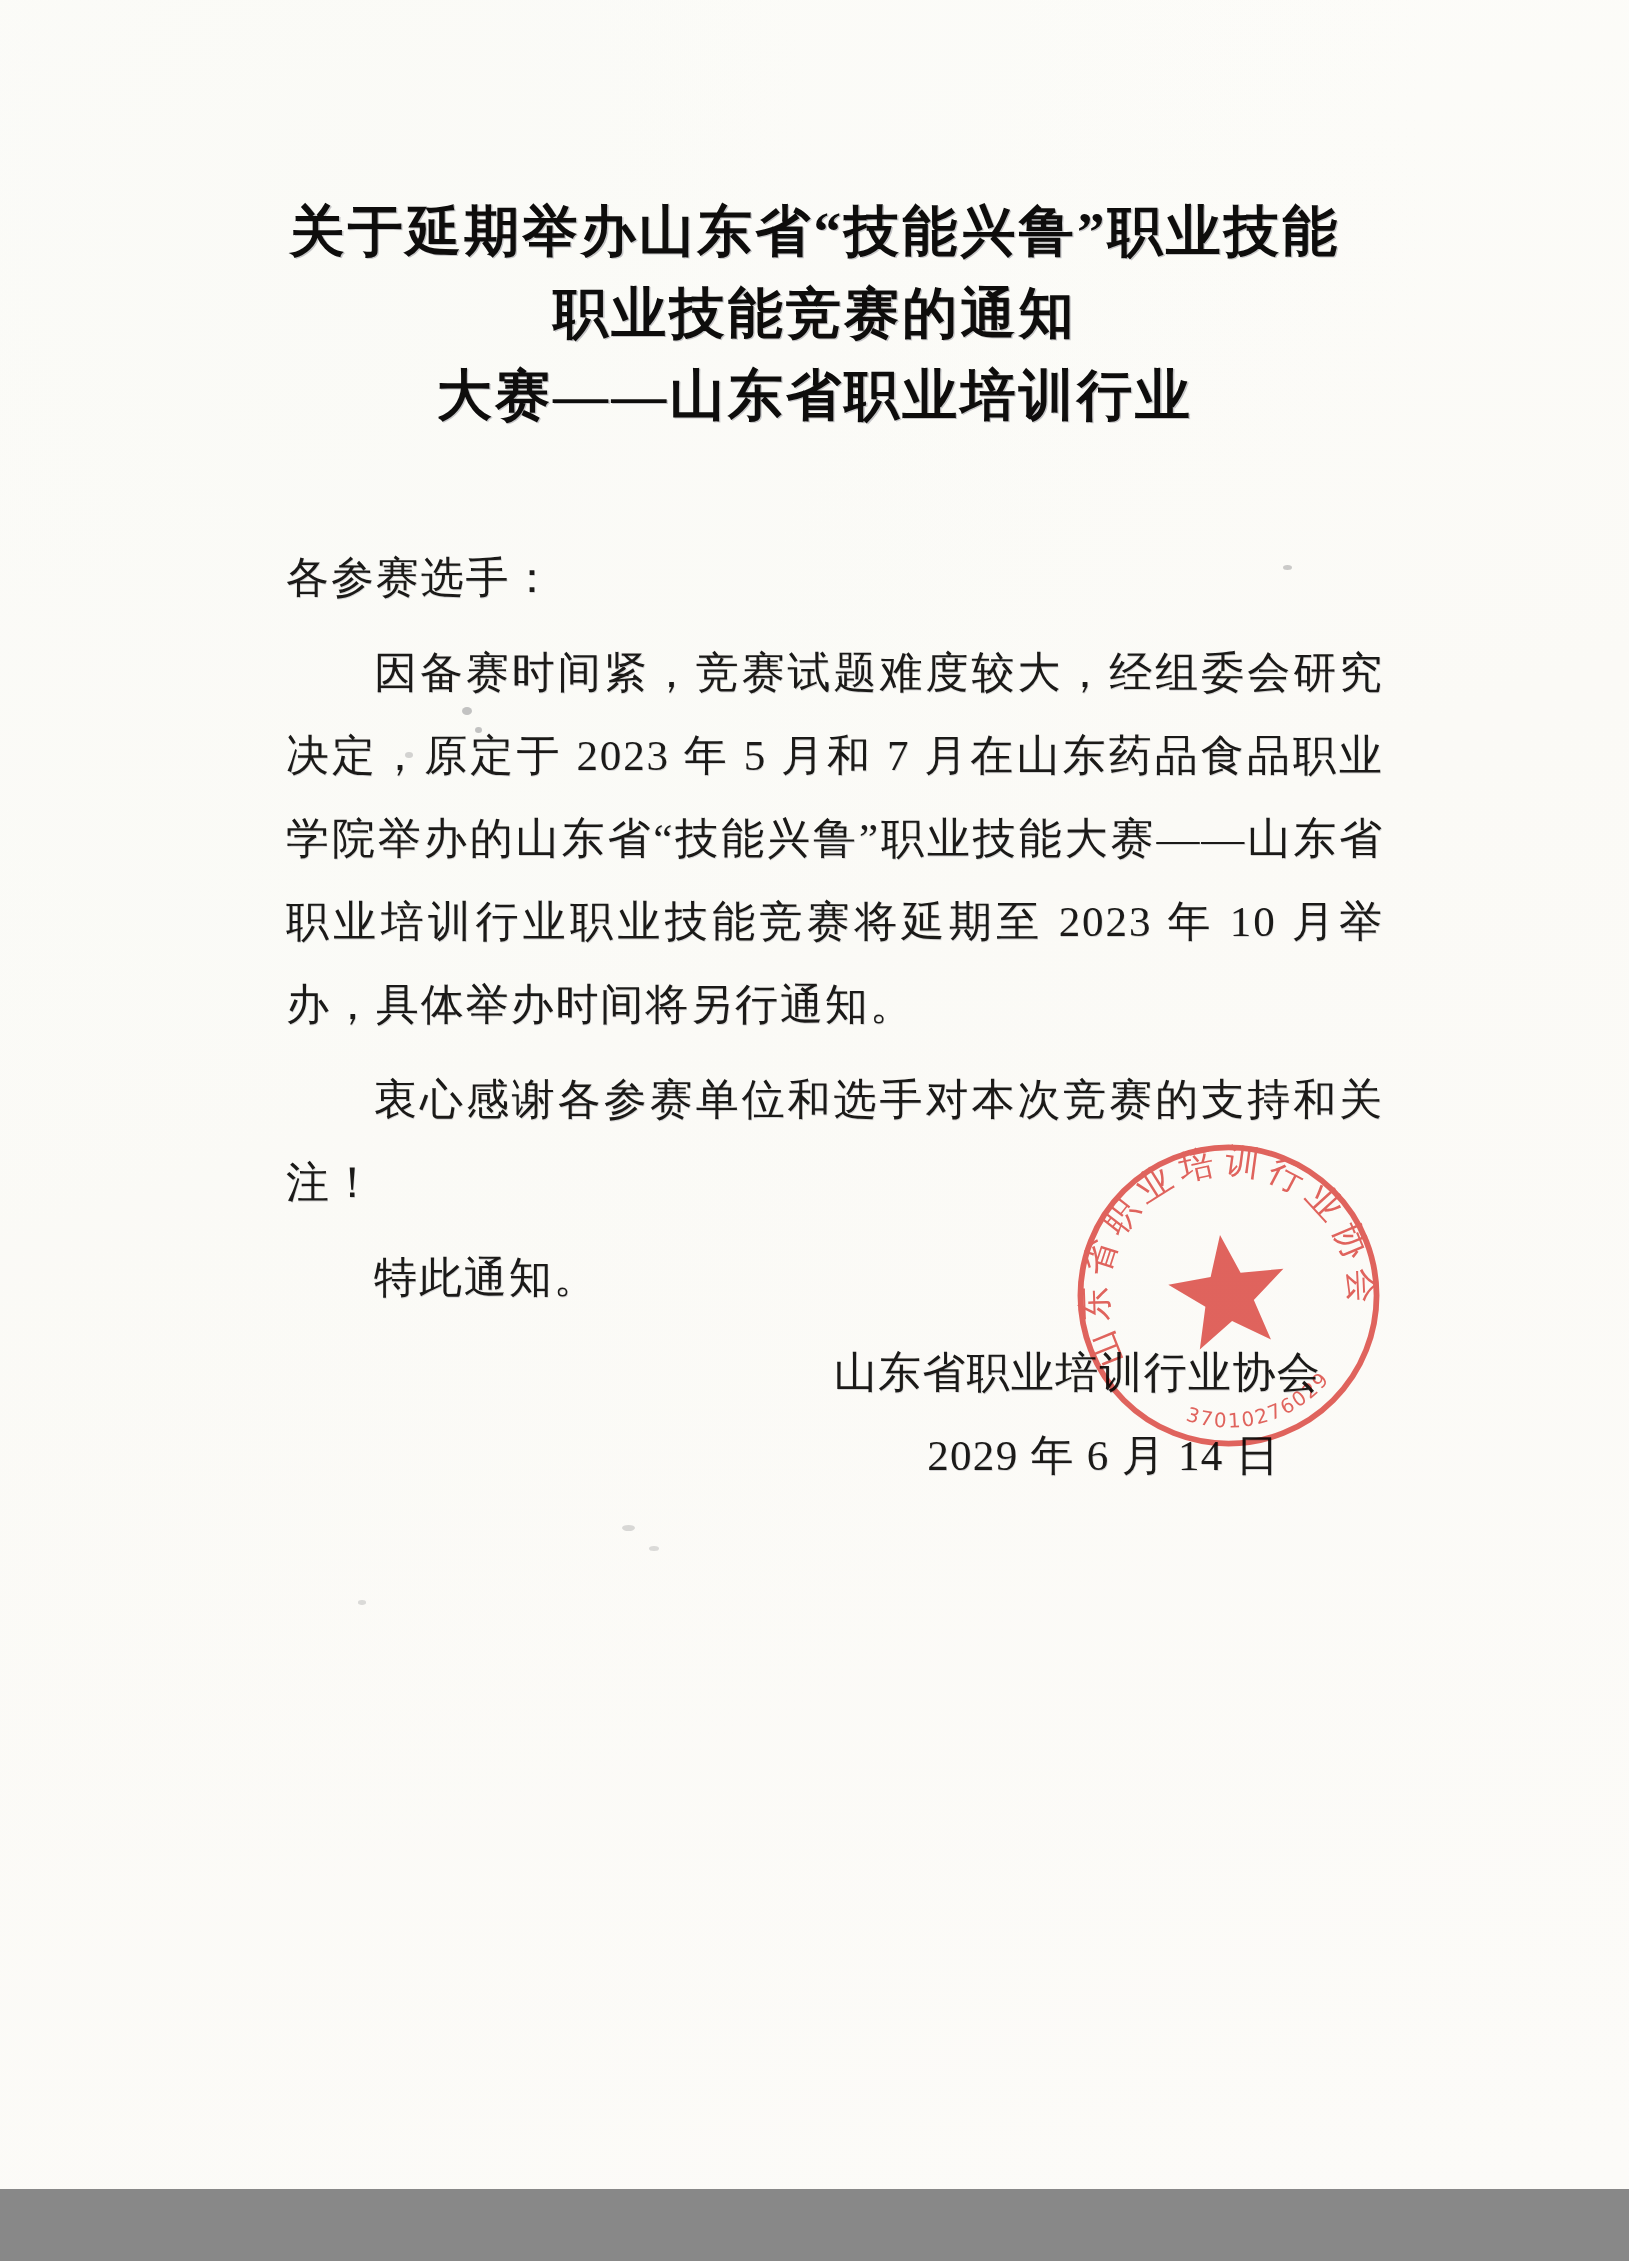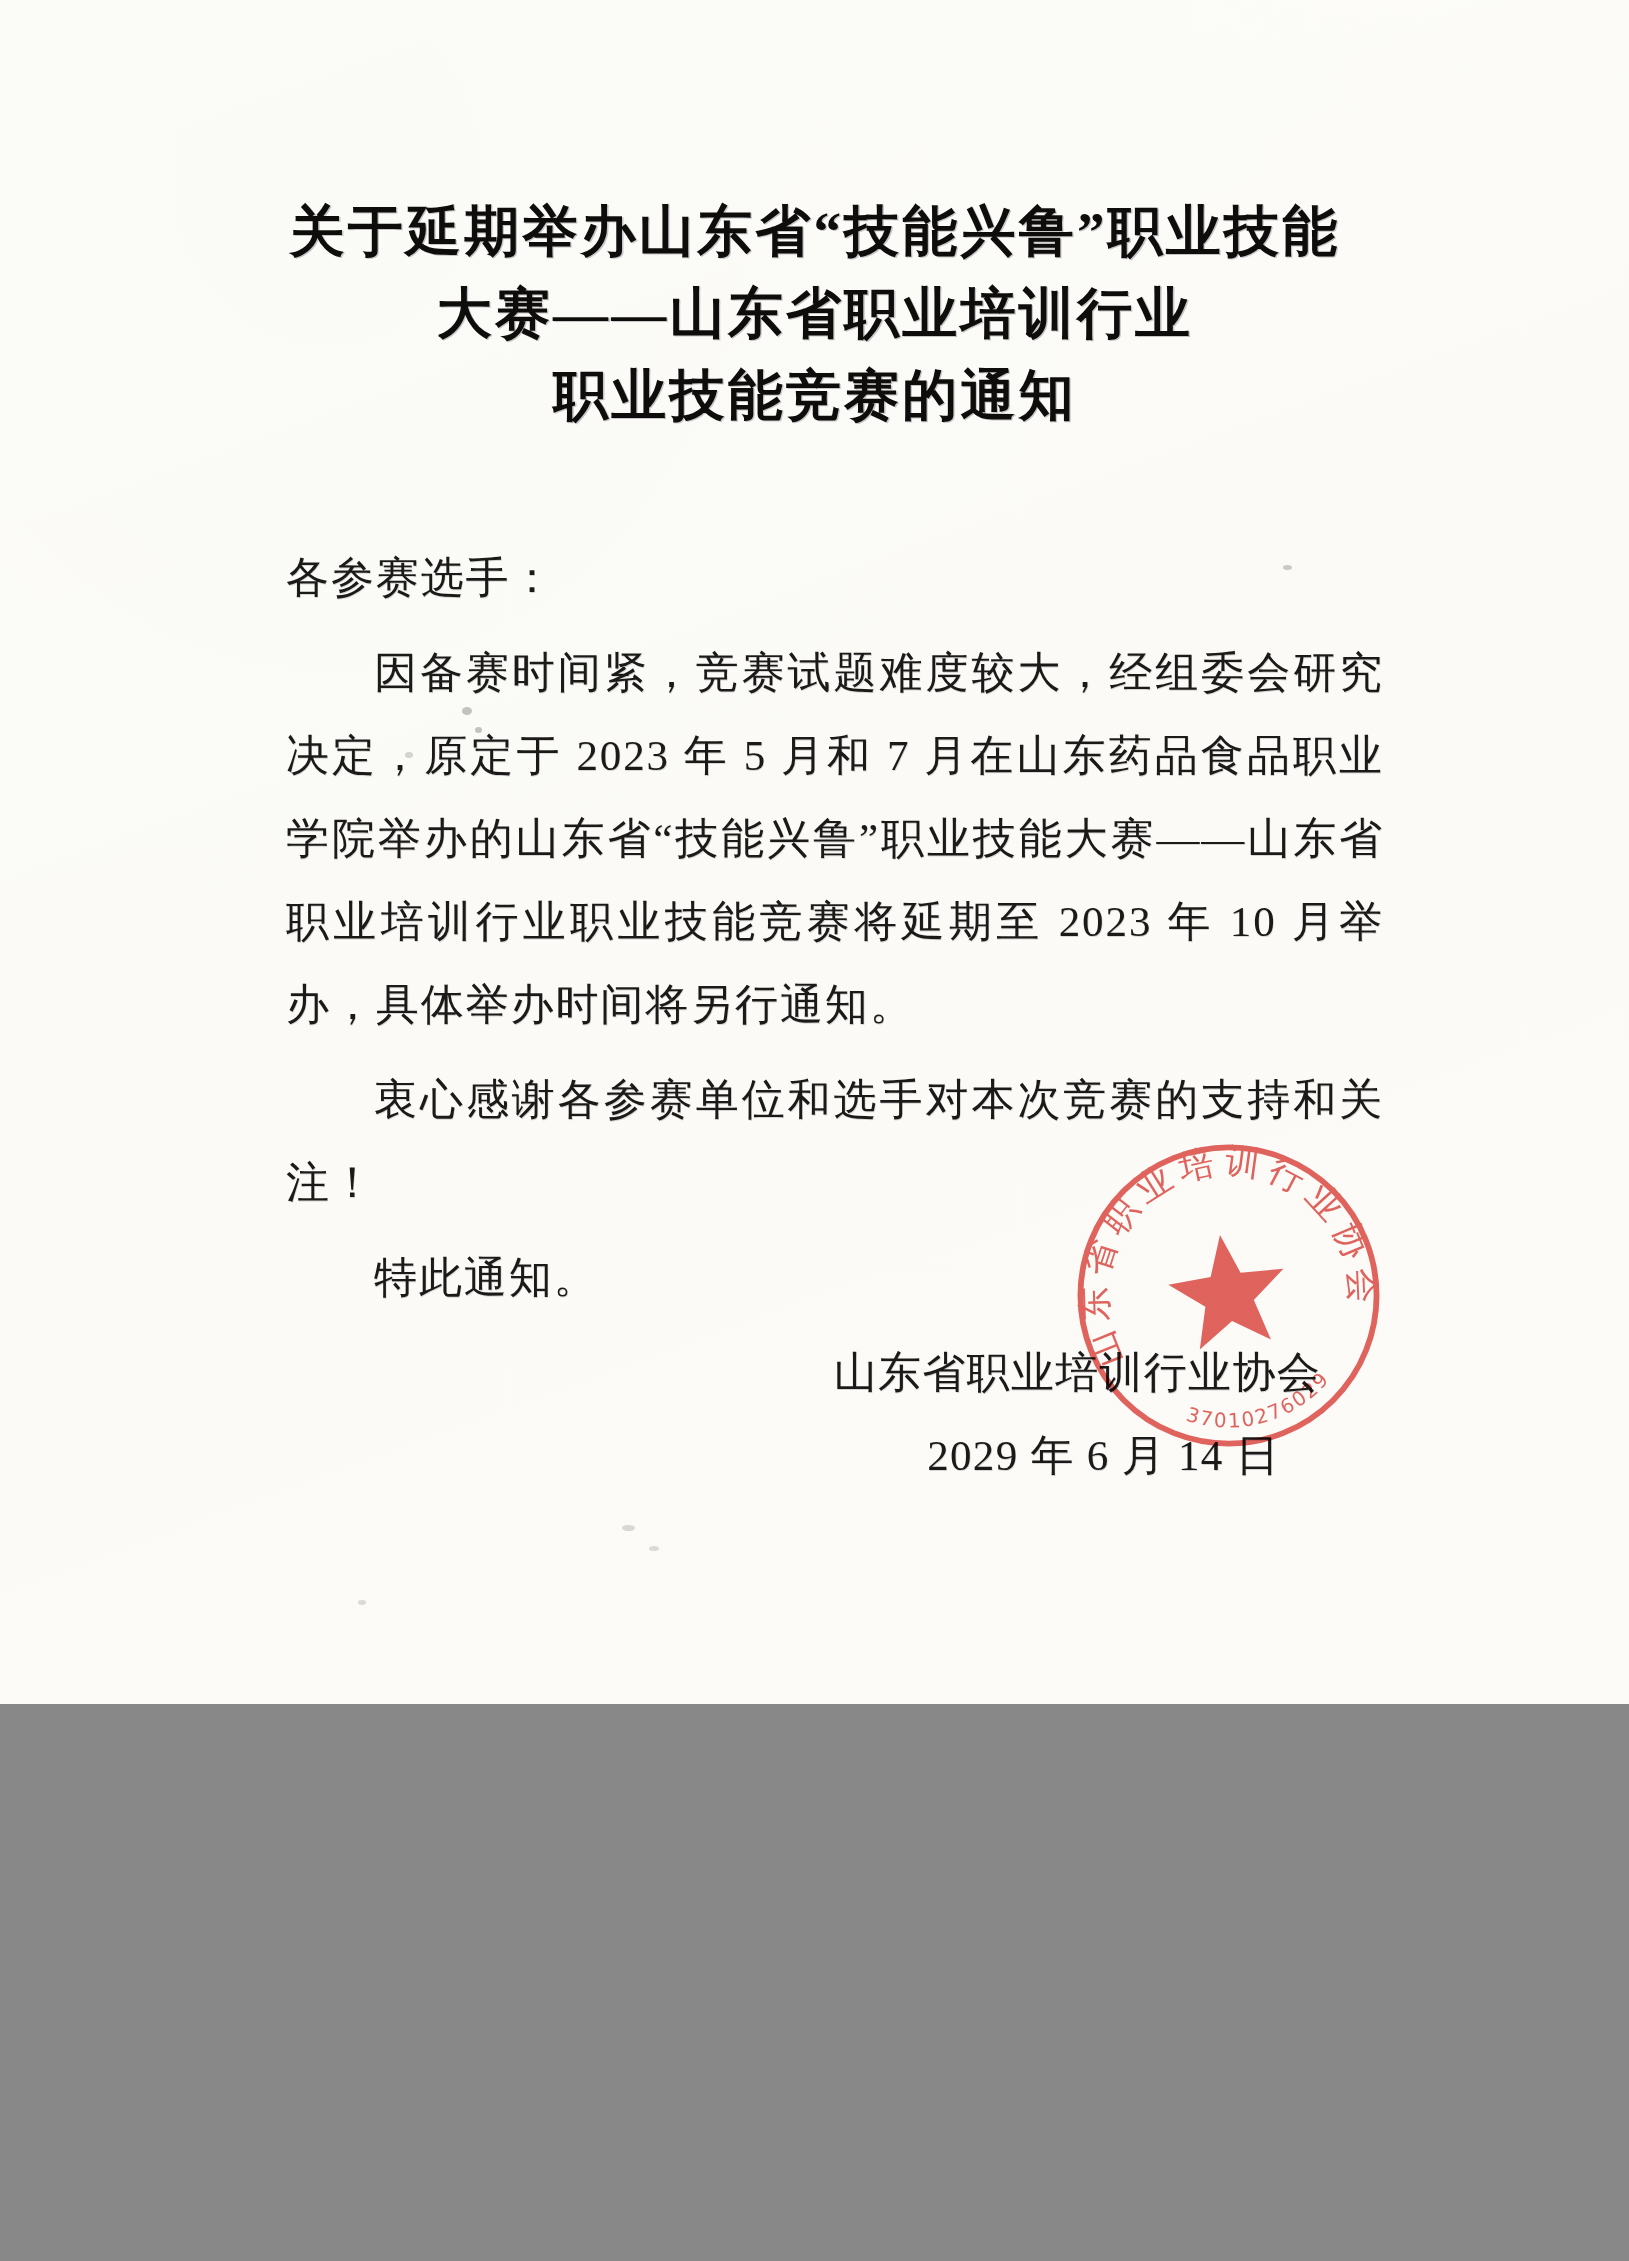--- a/index.html
+++ b/index.html
@@ -6,21 +6,21 @@
     --stamp-color: #e0504a;
     --ink: #1b1a18;
   }
   * { margin: 0; padding: 0; box-sizing: border-box; }
   html, body { background: #888; }
   body { font-family: "Liberation Serif", "DejaVu Serif", serif; }
 
   .page {
     position: relative;
     width: 1630px;
-    height: 1704px;
+    height: 2189px;
     margin: 0 auto;
     background:
       radial-gradient(ellipse at 20% 10%, rgba(250,250,246,.9), rgba(0,0,0,0) 60%),
       linear-gradient(160deg, #fdfdfa 0%, #fbfaf6 45%, #fcfbf8 100%);
     overflow: hidden;
     color: var(--ink);
   }
 
   
   .title-block {
@@ -98,22 +98,22 @@
     opacity: .35;
   }
 </style>
 </head>
 <body>
 
 <div class="page">
 
   <header class="title-block">
     <div class="title-line">关于延期举办山东省“技能兴鲁”职业技能</div>
+    <div class="title-line">职业技能竞赛的通知</div>
     <div class="title-line">大赛——山东省职业培训行业</div>
-    <div class="title-line">职业技能竞赛的通知</div>
   </header>
 
   <main class="body-block">
     <p class="salutation">各参赛选手：</p>
     <p class="indent">因备赛时间紧，竞赛试题难度较大，经组委会研究决定，原定于 2023 年 5 月和 7 月在山东药品食品职业学院举办的山东省“技能兴鲁”职业技能大赛——山东省职业培训行业职业技能竞赛将延期至 2023 年 10 月举办，具体举办时间将另行通知。</p>
     <p class="indent">衷心感谢各参赛单位和选手对本次竞赛的支持和关注！</p>
     <p class="indent">特此通知。</p>
   </main>
 
   <div class="signature-block">

